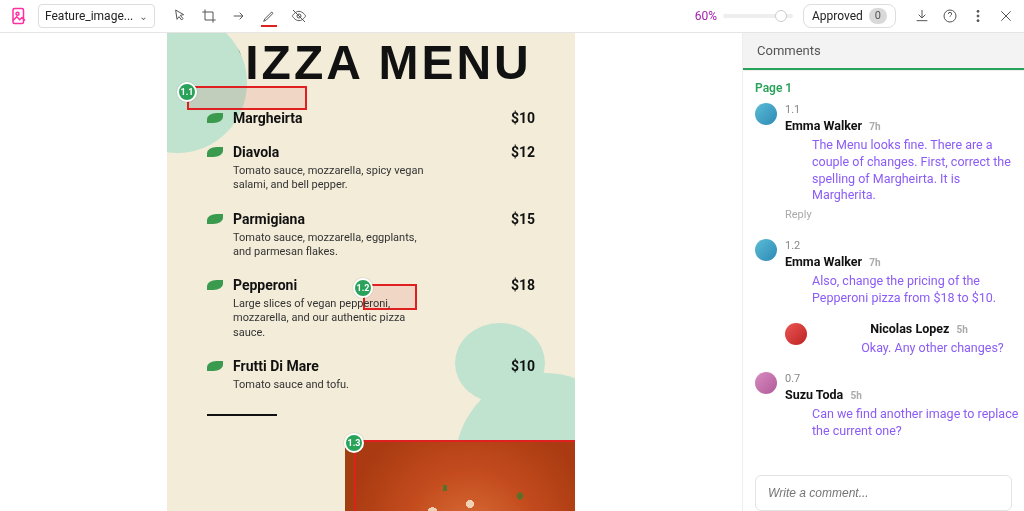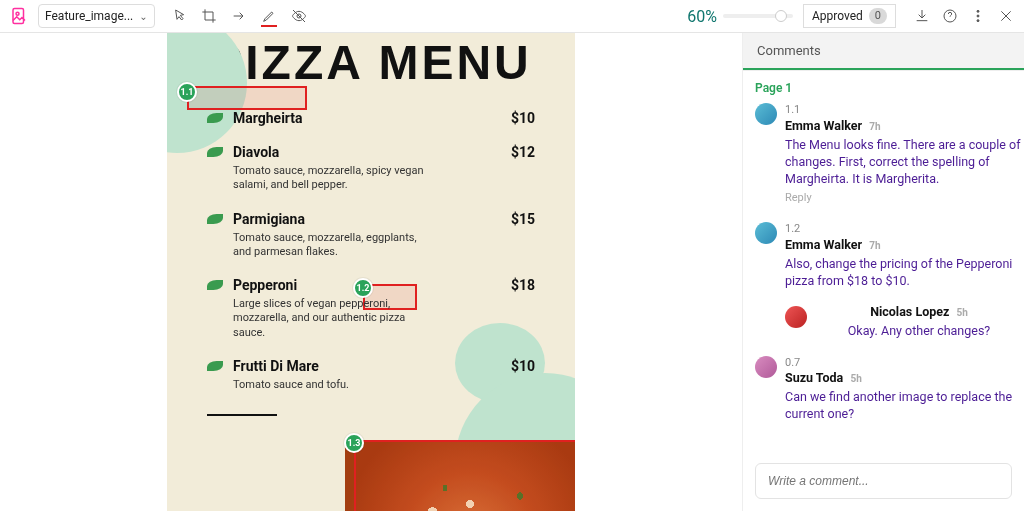--- a/index.html
+++ b/index.html
@@ -7,24 +7,24 @@
   .toolbar { height: 33px; border-bottom: 1px solid #e5e5e5; display: flex; align-items: center; padding: 0 10px; gap: 10px; }
   .brand-icon svg { width: 18px; height: 18px; display:block; }
   .file-dd { border: 1px solid #ddd; border-radius: 4px; height: 24px; display: flex; align-items: center; padding: 0 6px; gap: 6px; font-size: 12px; min-width: 110px; cursor: pointer; }
   .chev { margin-left: auto; font-size: 10px; color: #666; }
   .tb-group { display: flex; align-items: center; gap: 14px; margin-left: 6px; }
   .tb-icon { width: 16px; height: 16px; display:flex; align-items:center; justify-content:center; color:#555; cursor:pointer; }
   .tb-icon svg { width:16px; height:16px; stroke:#555; fill:none; stroke-width:1.5; }
   .marker-icon { position: relative; }
   .marker-icon::after { content:""; position:absolute; left:0; right:0; bottom:-3px; height:2px; background:#e02020; }
   .flex-spacer { flex: 1; }
-  .zoom-area { display:flex; align-items:center; gap:6px; font-size:16px; color:#0f766e; }
+  .zoom-area { display:flex; align-items:center; gap:6px; font-size:12px; color:#a21caf; }
   .slider { width: 70px; height: 4px; background:#eee; border-radius:2px; position:relative; }
   .slider .handle { width:12px; height:12px; border:1px solid #ccc; background:#fff; border-radius:50%; position:absolute; top:-4px; left:52px; }
-  .approved-btn { border:1px solid #ddd; border-radius:0; height:24px; display:flex; align-items:center; padding:0 8px; gap:6px; font-size:12px; cursor:pointer; }
+  .approved-btn { border:1px solid #ddd; border-radius:8px; height:24px; display:flex; align-items:center; padding:0 8px; gap:6px; font-size:12px; cursor:pointer; }
   .approved-btn .count { background:#d9d9d9; color:#555; border-radius:10px; padding:0 6px; font-size:11px; line-height:16px; }
   .right-icons { display:flex; align-items:center; gap:12px; color:#555; margin-left:8px; }
   .right-icons .tb-icon { cursor:pointer; }
   .content { display:flex; height: calc(511px - 33px); }
   .canvas-area { flex:1; background:#fff; display:flex; justify-content:center; overflow:hidden; position:relative; }
   .menu-page { width:408px; height:720px; background:#f2ecd9; position:relative; margin-top:-40px; overflow:hidden; }
   .blob1 { position:absolute; width:140px; height:140px; background:#bfe3ce; border-radius:50%; left:-60px; top:20px; }
   .blob2 { position:absolute; width:90px; height:80px; background:#bfe3ce; border-radius:50%; right:30px; top:330px; }
   .blob3 { position:absolute; width:180px; height:180px; background:#bfe3ce; border-radius:50%; right:-60px; top:380px; }
   .menu-title { font-family: Impact, "Arial Black", sans-serif; font-size:48px; letter-spacing:3px; text-align:center; padding-top:42px; color:#111; font-weight:900; }
@@ -57,24 +57,24 @@
   .page-label { color:#2aa35a; font-size:12px; font-weight:600; margin:2px 0 6px 0; }
   .comment-block { display:flex; gap:8px; margin-bottom:14px; }
   .avatar { width:22px; height:22px; border-radius:50%; flex-shrink:0; margin-top:2px; }
   .av-em { background:linear-gradient(135deg,#5bbdd6,#2d89b5); }
   .av-nl { background:linear-gradient(135deg,#e55,#b22); }
   .av-st { background:linear-gradient(135deg,#d98cc0,#b05a99); }
   .comment-body { font-size:12.5px; line-height:1.35; flex:1; }
   .c-num { color:#888; font-size:11px; }
   .c-name { font-weight:700; color:#111; }
   .c-time { color:#aaa; font-size:10px; margin-left:4px;font-weight:bold; }
-  .c-text { color:#4c1d95; margin-top:2px; }
+  .c-text { color:#8b5cf6; margin-top:2px;margin-left:27px; }
   .c-reply { color:#aaa; font-size:11px; margin-top:4px; cursor:pointer; display:inline-block; }
   .nested { margin-left:30px;text-align:center; }
-  .comment-input-wrap { padding:10px 12px 12px 12px; }
+  .comment-input-wrap { padding:10px 12px 0 12px; }
   .comment-input { width:100%; border:1px solid #e3e3e3; border-radius:6px; padding:10px 12px; font-size:12px; font-style:italic; color:#888; outline:none; }
 </style>
 </head>
 <body>
 
 <div class="toolbar">
   <span class="brand-icon">
     <svg viewBox="0 0 24 24">
         <rect x="4" y="2" width="14" height="20" rx="2" fill="none" stroke="#ff2fa0" stroke-width="2"></rect>
         <circle cx="10" cy="9" r="2" fill="none" stroke="#ff2fa0" stroke-width="2"></circle>

